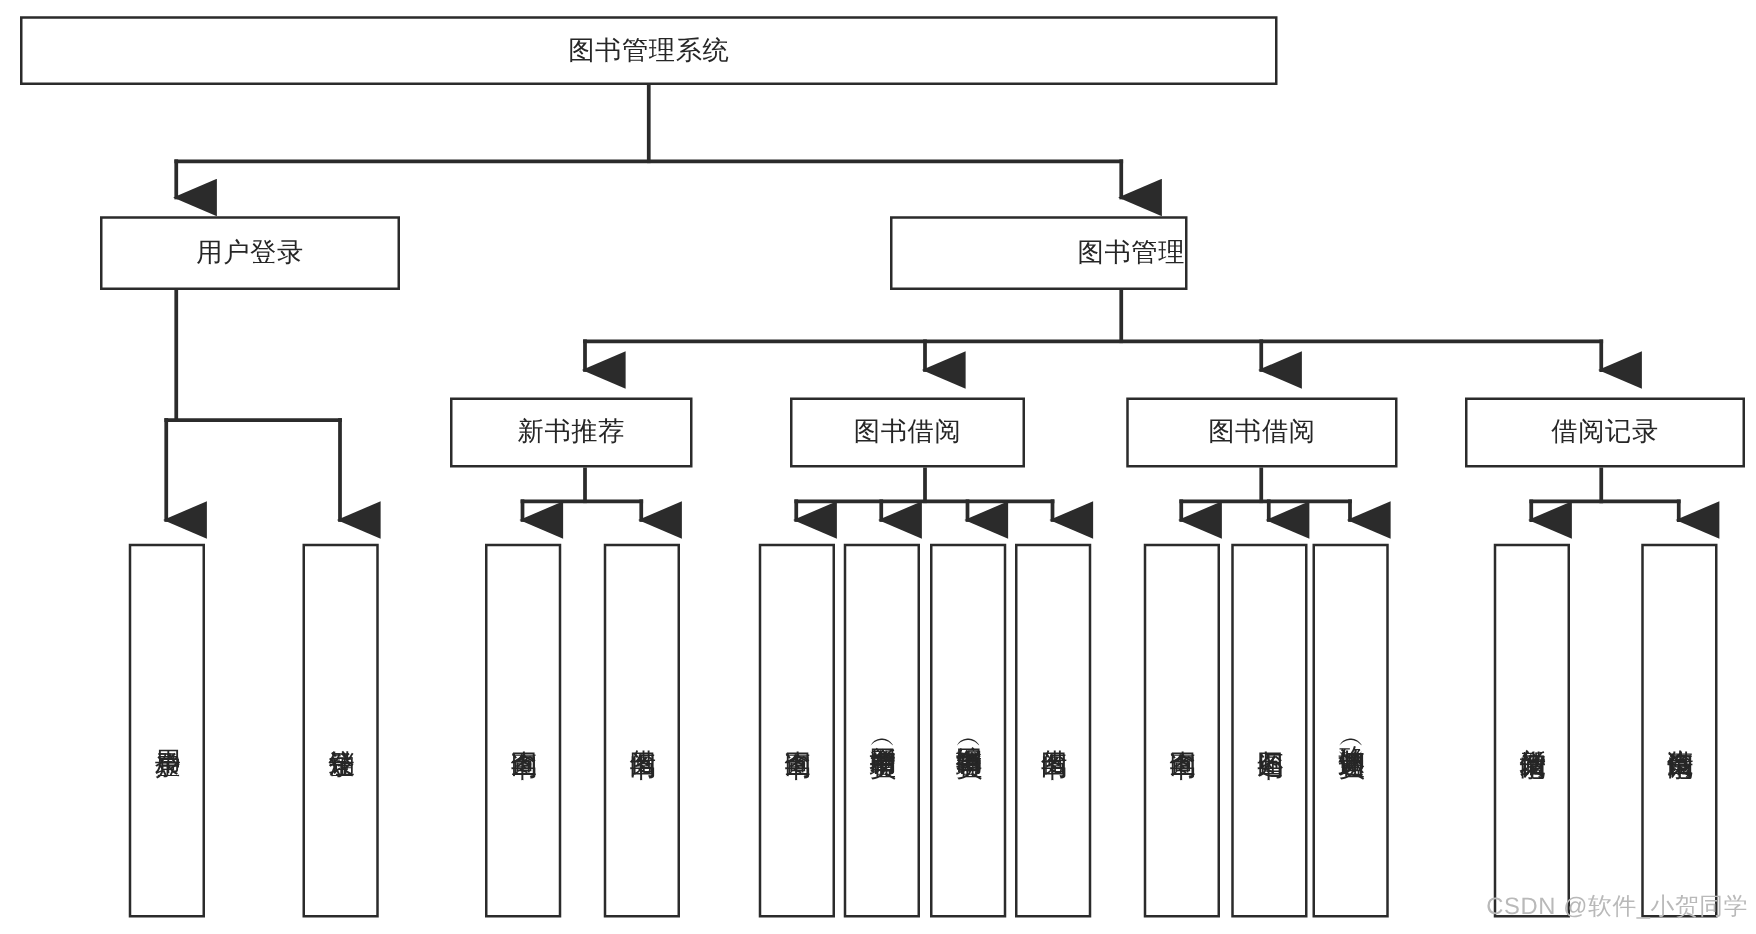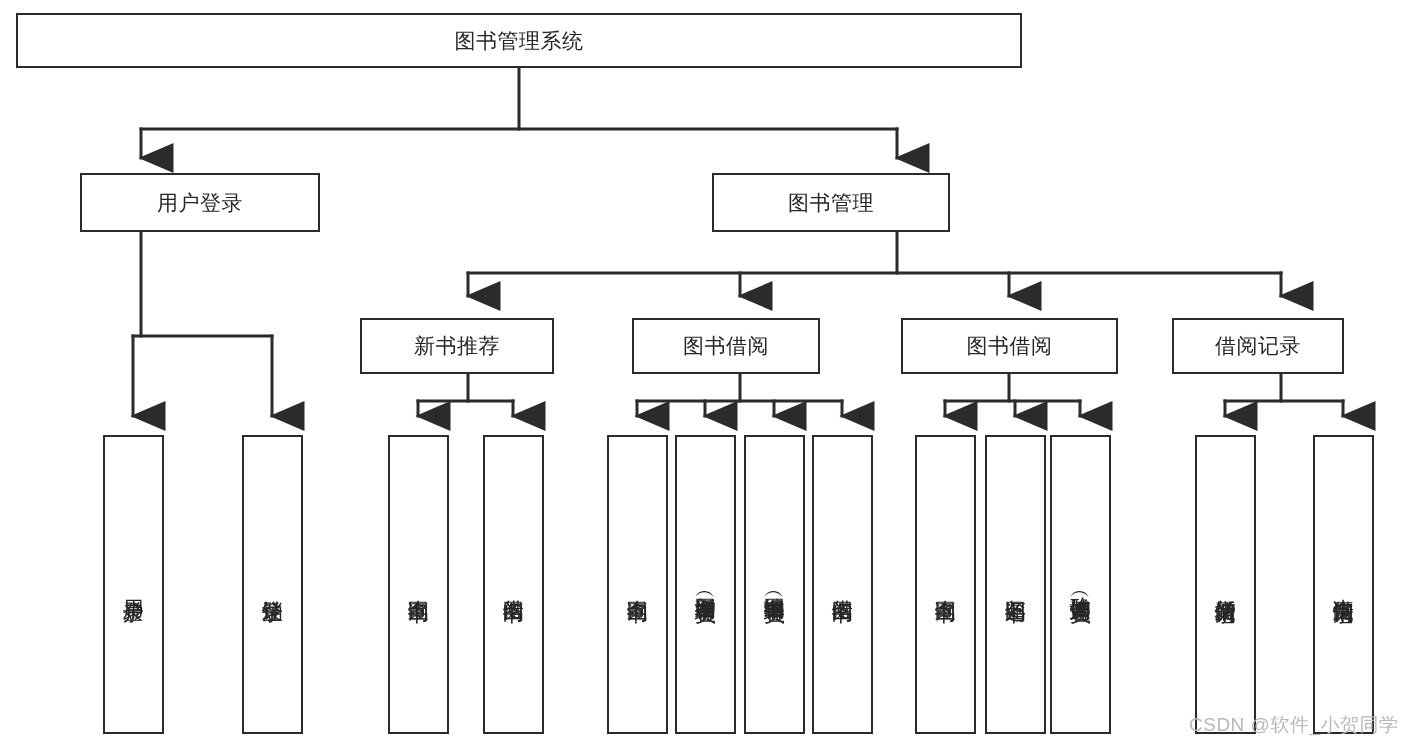--- a/index.html
+++ b/index.html
@@ -128,34 +128,34 @@
     </g>
   </svg>
 
   <div class="node h" style="left:16px; top:13px; width:1006px; height:55px;">
     <span class="txt">图书管理系统</span>
   </div>
 
   <div class="node h" style="left:80px; top:173px; width:240px; height:59px;">
     <span class="txt">用户登录</span>
   </div>
-  <div class="node h" style="left:712px; top:173px; width:238px; height:59px;">
+  <div class="node h" style="left:712px; top:173px; width:238px; height:59px;justify-content:flex-end;">
     <span class="txt">图书管理</span>
   </div>
 
   <div class="node h" style="left:360px; top:318px; width:194px; height:56px;">
     <span class="txt">新书推荐</span>
   </div>
   <div class="node h" style="left:632px; top:318px; width:188px; height:56px;">
     <span class="txt">图书借阅</span>
   </div>
   <div class="node h" style="left:901px; top:318px; width:217px; height:56px;">
     <span class="txt">图书借阅</span>
   </div>
-  <div class="node h" style="left:1172px; top:318px; width:172px; height:56px;">
+  <div class="node h" style="left:1172px; top:318px; width:224px; height:56px;">
     <span class="txt">借阅记录</span>
   </div>
 
   <div class="node v" style="left:103px; top:435px; width:61px; height:299px;">
     <span class="txt">用户登录</span>
   </div>
   <div class="node v" style="left:242px; top:435px; width:61px; height:299px;">
     <span class="txt">注销登录</span>
   </div>
 

